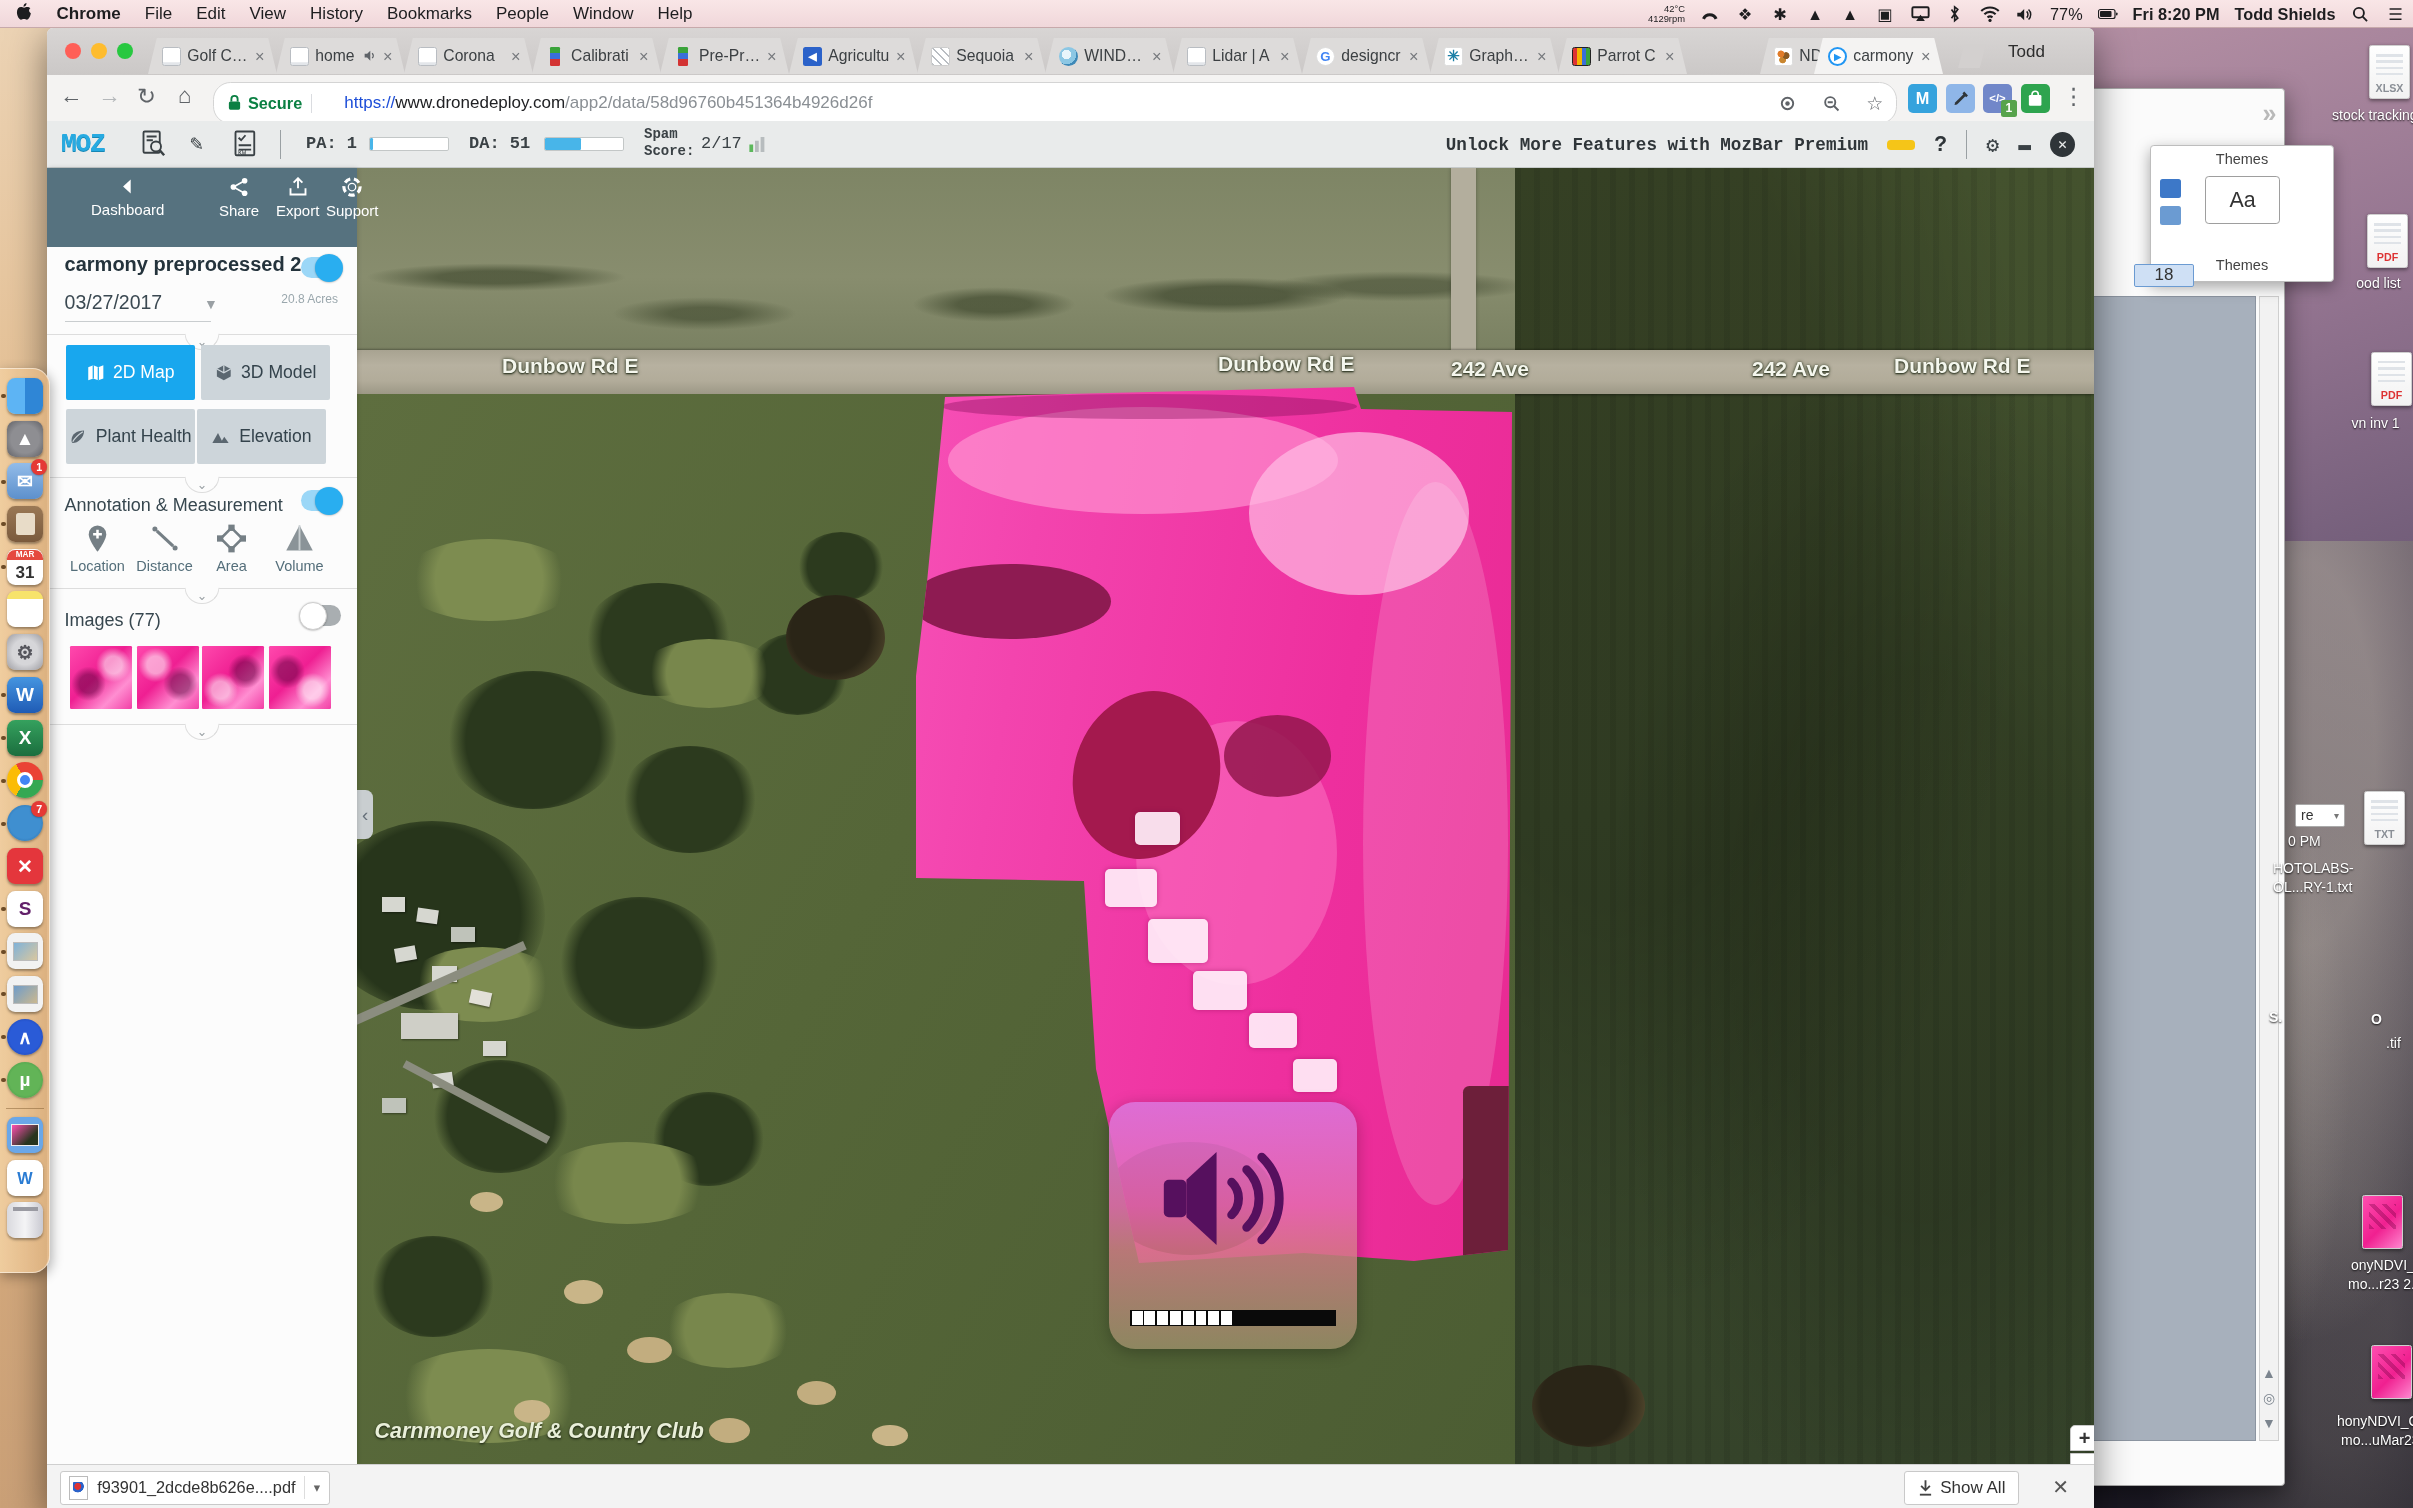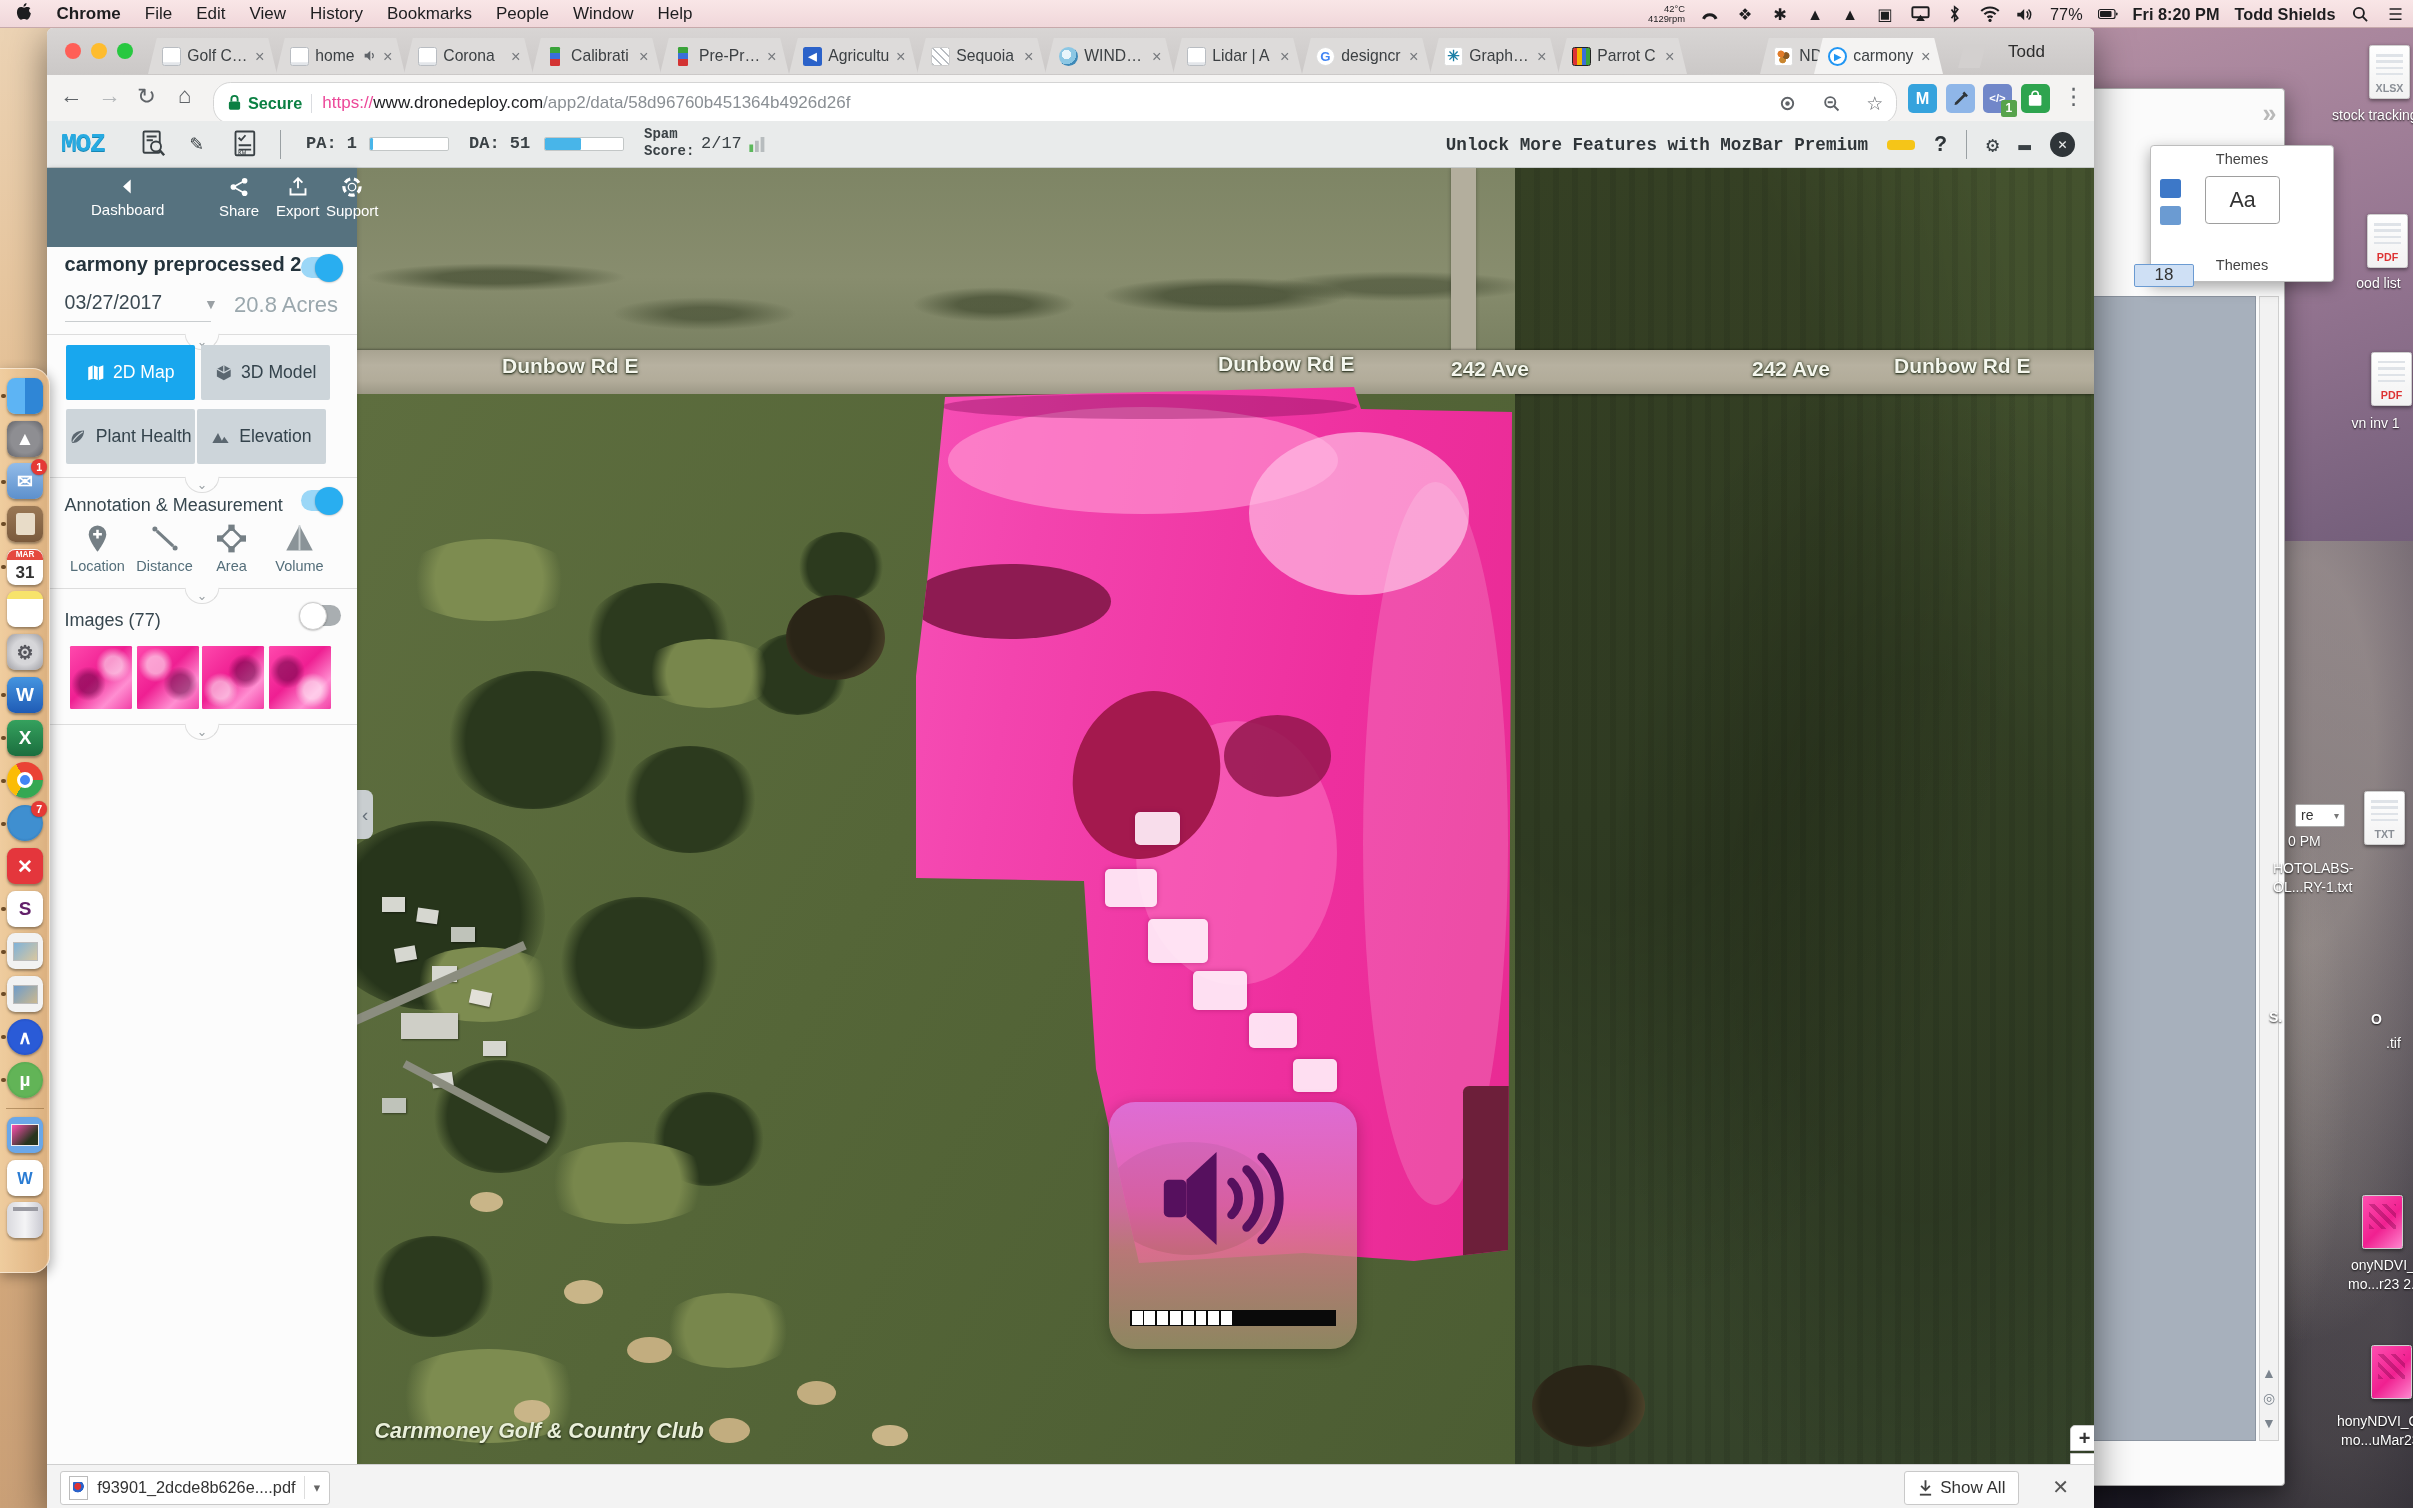--- a/index.html
+++ b/index.html
@@ -111,21 +111,21 @@
   .profile{position:absolute;top:14px;font-size:17px;color:#2d2d2d;}
 
   
   .toolbar{position:absolute;left:0;top:47px;width:100%;height:47px;background:#f4f3f2;border-bottom:0.6px solid #dcdad9;}
   .navic{position:absolute;top:7.5px;font-size:22.6px;color:#5f6368;width:31px;text-align:center;}
   .omni{position:absolute;left:166px;top:7px;width:1684px;height:42px;background:#fff;
     border:1.3px solid #d4d4d4;border-radius:17.6px;display:flex;align-items:center;padding:0 12.6px;}
   .secure{color:#0b8043;font-size:16.3px;font-weight:bold;margin:0 8.8px 0 6.3px;}
   .osep{width:1.3px;height:19px;background:#dadce0;margin-right:10px;}
   .url{font-size:17px;color:#202124;white-space:nowrap;}
-  .url .scheme{color:#ec4899;}
+  .url .scheme{color:#1d4ed8;margin-left:22px;}
   .url .path{color:#8a8f94;}
   .omni-right{margin-left:auto;display:flex;align-items:center;gap:25px;color:#5f6368;font-size:19px;}
   .ext{position:absolute;top:8.8px;width:29px;height:29px;border-radius:5px;display:flex;align-items:center;justify-content:center;color:#fff;font-weight:bold;font-size:16.3px;}
   .ext .b1{position:absolute;bottom:-3.8px;right:-5px;background:#57a34c;color:#fff;font-size:12px;width:16.3px;height:16.3px;border-radius:2.5px;display:flex;align-items:center;justify-content:center;}
 
   
   .mozbar{position:absolute;left:0;top:93px;width:100%;height:47px;background:#e9ebeb;border-bottom:1.3px solid #c6caca;font-family:Liberation Mono, monospace;}
   .mozlogo{position:absolute;left:14px;top:7.5px;font-size:26.4px;font-weight:bold;color:#27aae1;letter-spacing:-1.3px;
     text-shadow:0 0.6px 0 #1787b5;}
   .mzic{position:absolute;top:8.8px;font-size:21.4px;color:#3a4145;}
@@ -150,21 +150,21 @@
   .hbtn .lb{font-size:15px;}
   .hbtn svg{display:block;}
   .ddtitle{position:absolute;left:17.6px;top:85px;font-size:20px;font-weight:bold;color:#24333c;}
   .tgl{position:absolute;width:40px;height:21.4px;border-radius:10.7px;background:#9bd7f7;}
   .tgl .knob{position:absolute;right:-1.9px;top:-3.1px;width:28px;height:28px;border-radius:50%;background:#29aef0;box-shadow:0 0.6px 1.9px rgba(0,0,0,.3);}
   .tgl.off{background:#a9aeb1;}
   .tgl.off .knob{left:-1.9px;right:auto;background:#fff;border:0.6px solid #cfcfcf;}
   .dddate{position:absolute;left:17.6px;top:123px;font-size:19.5px;color:#3b4952;}
   .ddcaret{position:absolute;left:157px;top:128px;font-size:14px;color:#9aa0a4;}
   .ddunder{position:absolute;left:17.6px;top:153px;width:146px;height:1.3px;background:#c9cdcf;}
-  .ddacres{position:absolute;right:19px;top:124px;font-size:22px;color:#9aa7ad;text-align:center;}
+  .ddacres{position:absolute;right:19px;top:124px;font-size:12px;color:#9aa7ad;text-align:center;}
   .secdiv{position:absolute;left:0;width:100%;height:0.6px;background:#ddd;}
   .notch{position:absolute;left:50%;transform:translateX(-50%);top:-0.6px;width:35px;height:16.3px;background:#fcfcfc;
     border:0.6px solid #ddd;border-top:0.6px solid #fcfcfc;border-radius:0 0 17.6px 17.6px;
     display:flex;align-items:flex-start;justify-content:center;color:#9aa0a4;font-size:12.6px;}
   .ddbtn{position:absolute;width:129px;height:55px;background:#cdd5da;border-radius:1.9px;
     display:flex;align-items:center;justify-content:center;gap:8.8px;font-size:17.6px;color:#34434c;}
   .ddbtn.active{background:#18a7ee;color:#fff;}
   .sectitle{position:absolute;left:17.6px;font-size:18px;color:#37474f;}
   .tool{position:absolute;width:63px;display:flex;flex-direction:column;align-items:center;gap:5px;color:#546e7a;}
   .tool .tl2{font-size:14.5px;}

